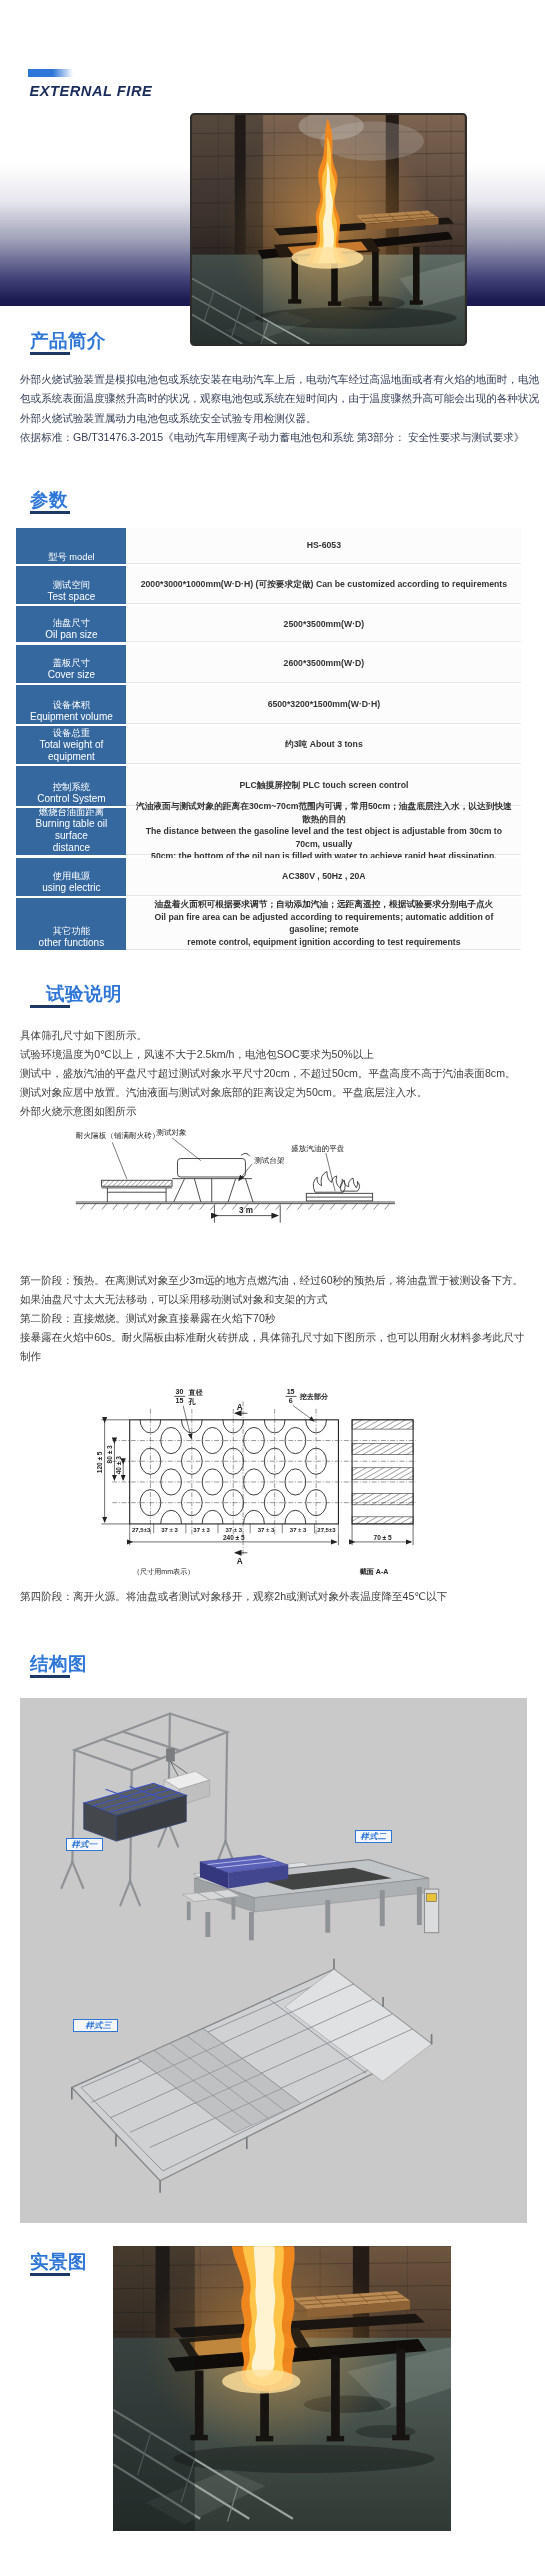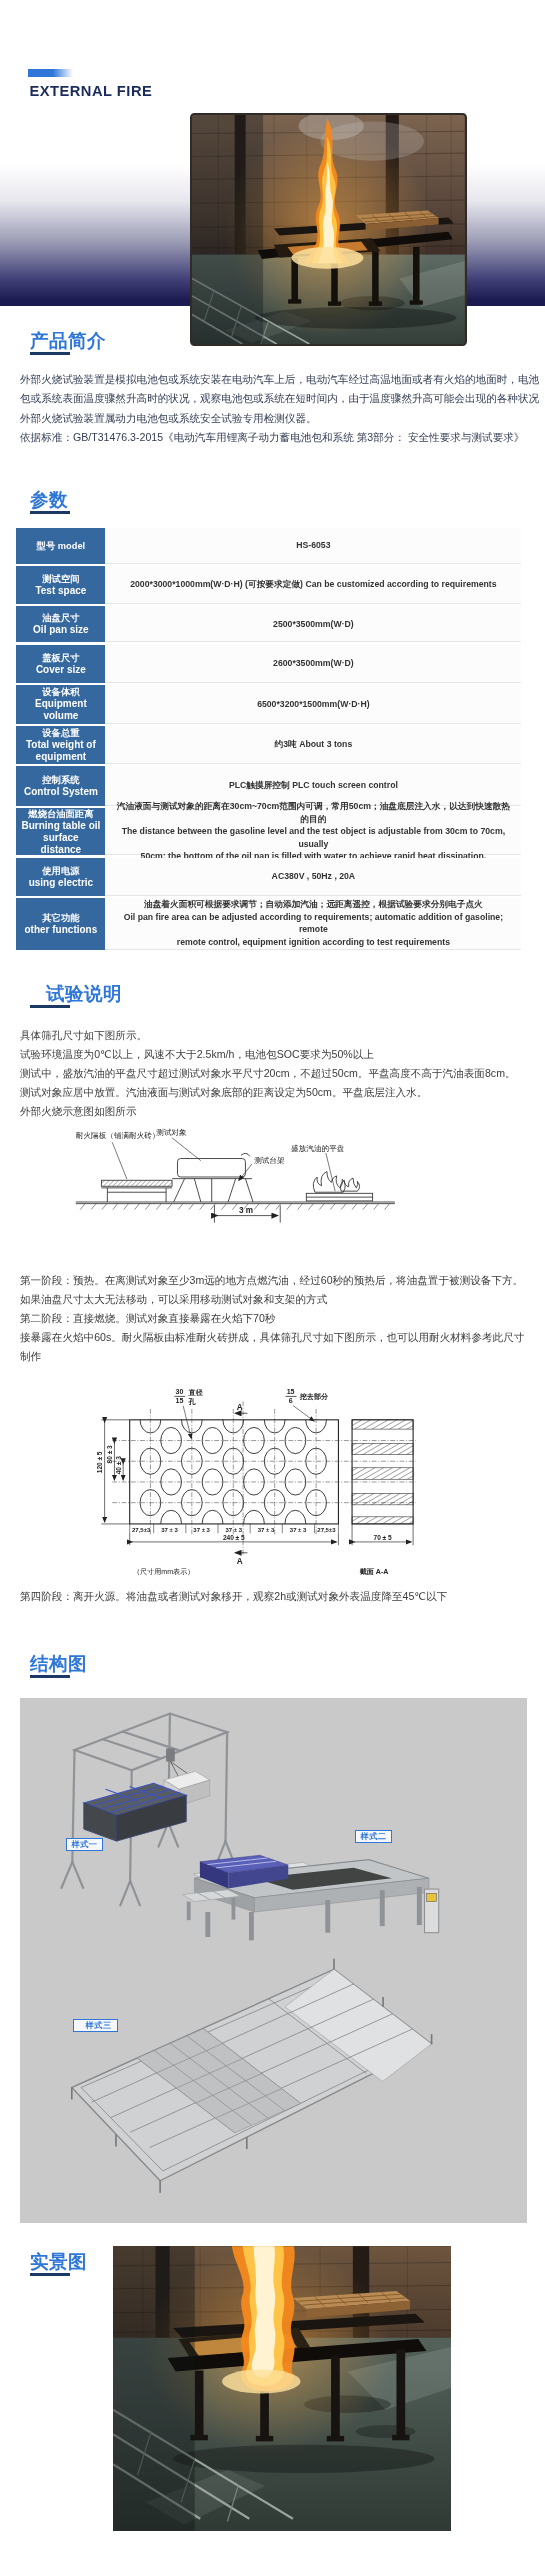--- a/index.html
+++ b/index.html
@@ -5,49 +5,49 @@
   html,body{margin:0;padding:0;background:#fff;}
   body{font-family:"Liberation Sans","DejaVu Sans",sans-serif;}
   .page{position:relative;width:545px;height:2576px;margin:0 auto;background:#fff;overflow:hidden;}
   .abs{position:absolute;}
 
   
   .main-title{left:29.4px;top:21px;font-size:32px;font-weight:900;letter-spacing:1.1px;white-space:nowrap;}
   .main-title .hl{color:var(--accent);}
   .main-title .rest{color:var(--navy);}
   .title-bar{left:28px;top:69px;width:45px;height:8.2px;background:linear-gradient(90deg,var(--accent) 0%,var(--accent) 55%,rgba(46,118,216,0) 100%);}
-  .subtitle{left:29.4px;top:83px;font-size:14.7px;font-weight:800;color:var(--navy);letter-spacing:0.5px;}
+  .subtitle{left:29.4px;top:83px;font-size:14.7px;font-weight:800;color:var(--navy);letter-spacing:0.5px;font-style:italic;}
 
   
   .band{left:0;top:164px;width:545px;height:142px;
     background:linear-gradient(180deg,#ffffff 0%,#e7e7ee 26%,#9b9bb5 55%,#44447a 80%,var(--band) 96%,var(--band) 100%);}
 
   .hero{left:190px;top:113px;width:273px;height:229px;border:2.2px solid #2e2b28;border-radius:4.4px;overflow:hidden;background:#3a322b;z-index:2;}
   .realphoto{left:113px;top:2246px;width:338px;height:285px;overflow:hidden;background:#3a322b;}
 
   .section-title{font-size:18.5px;font-weight:900;color:var(--accent);letter-spacing:0.5px;white-space:nowrap;}
   .section-underline{width:40px;height:3.3px;background:var(--underline);}
 
   .bodytext{width:510px;color:#333d55;font-size:10.6px;font-weight:500;}
   .bodytext .tline{height:19.4px;line-height:19.4px;white-space:nowrap;}
   .graytext{color:#3c3c3c;}
   .graytext .tline{height:19px;line-height:19px;}
 
   
   .ptable{left:16.4px;top:528px;width:505px;display:flex;flex-direction:column;}
   .p-row{display:flex;margin-bottom:2.2px;}
-  .p-label{width:89px;background:var(--tableblue);color:#fff;display:flex;flex-direction:column;align-items:center;justify-content:center;text-align:center;font-weight:700;padding:1.1px 3.3px;box-sizing:border-box;}
+  .p-label{width:110px;background:var(--tableblue);color:#fff;display:flex;flex-direction:column;align-items:center;justify-content:flex-end;text-align:center;font-weight:400;padding:1.1px 3.3px;box-sizing:border-box;}
   .p-label div{line-height:12px;font-size:10px;}
   .p-label div:first-child{font-size:9.3px;}
   .p-value{flex:1;background:#fcfcfc;display:flex;flex-direction:column;align-items:center;justify-content:center;text-align:center;color:#333;font-weight:700;font-size:8.7px;padding:0 8.7px;border-bottom:0.5px solid #e6e6e6;}
   .p-value div{line-height:12.5px;}
 
   
   .structbox{left:19.6px;top:1698px;width:507px;height:525px;background:#c9c9c9;}
-  .stylelabel{position:absolute;background:#f5f7fb;border:1.1px solid var(--accent);color:var(--accent);font-size:8.2px;font-weight:800;padding:0.5px 4.9px;line-height:10.4px;letter-spacing:0.5px;}
+  .stylelabel{position:absolute;background:#f5f7fb;border:1.1px solid var(--accent);color:var(--accent);font-size:8.2px;font-weight:800;padding:0.5px 4.9px;line-height:10.4px;letter-spacing:0.5px;font-style:italic;}
 
   svg text{font-family:"Liberation Sans","DejaVu Sans",sans-serif;}
 </style>
 </head>
 <body>
 
 <div class="page">
 
   <div class="abs title-bar"></div>
   <div class="abs subtitle">EXTERNAL FIRE</div>

